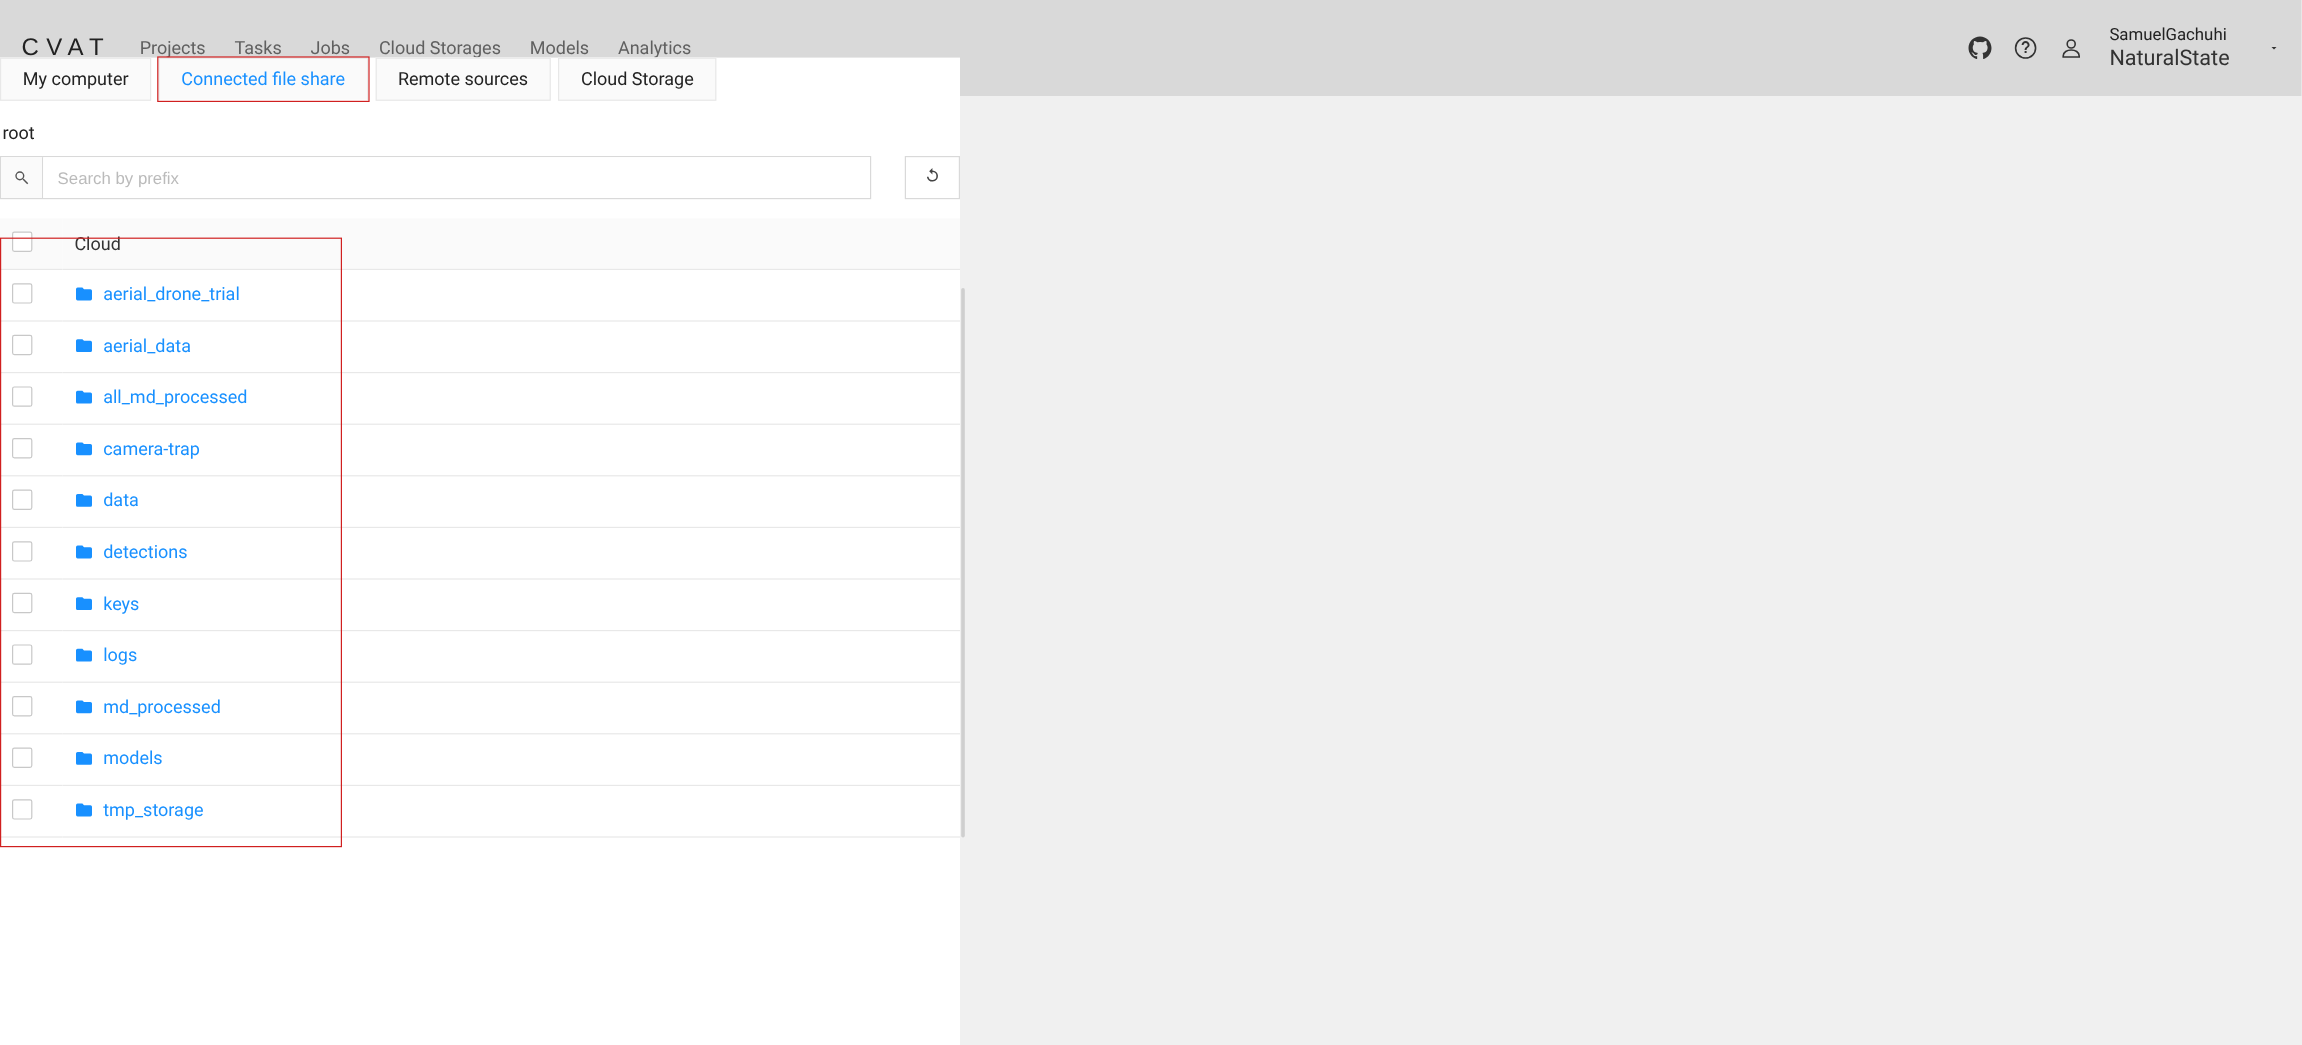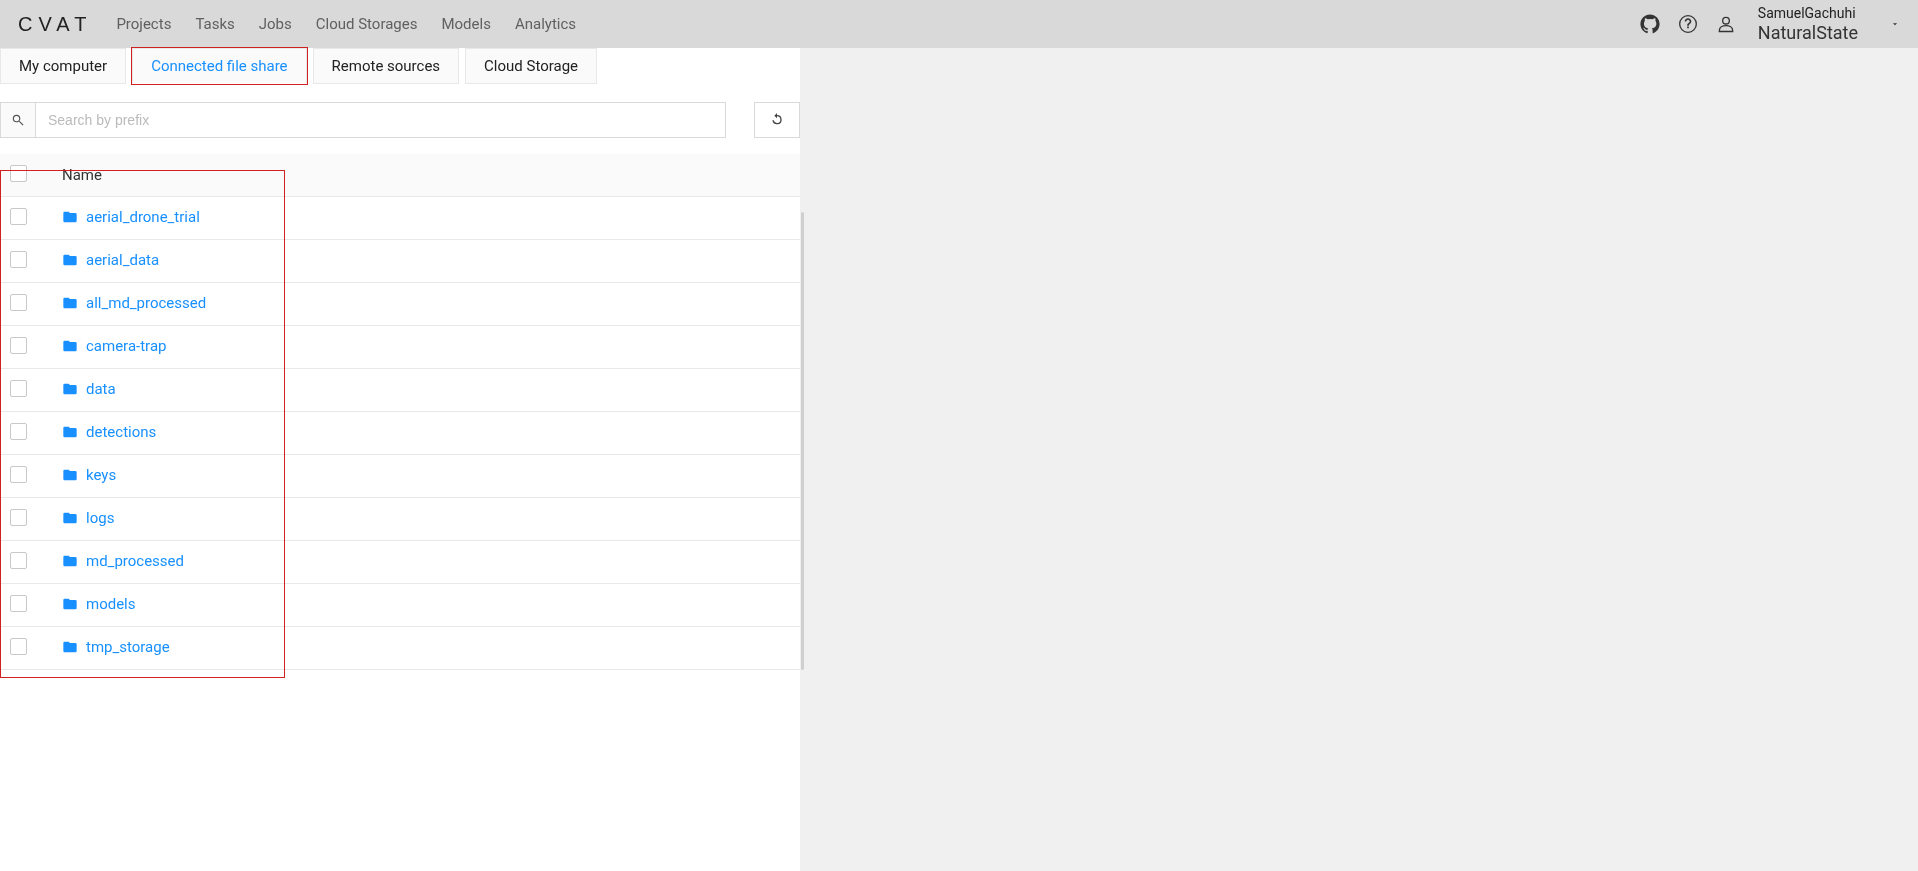--- a/index.html
+++ b/index.html
@@ -23,21 +23,21 @@
     color:var(--text);
     overflow:hidden;
   }
 
   
   .header{
     height:48px;
     background:var(--header-bg);
     display:flex;
     align-items:center;
-    padding:0 18px;
+    padding:16px 18px;
   }
   .logo{
     font-family: Arial, sans-serif;
     font-size:20px;
     font-weight:400;
     letter-spacing:6px;
     color:#222;
     margin-right:24px;
   }
   .nav{display:flex;gap:24px;}
@@ -203,20 +203,21 @@
   <div class="panel">
     <div class="panel-inner">
 
       <div class="tabs">
         <div class="tab">My computer</div>
         <div class="tab active highlight">Connected file share</div>
         <div class="tab">Remote sources</div>
         <div class="tab">Cloud Storage</div>
       </div>
 
+      <div class="breadcrumb">root</div>
 
       <div class="search-row">
         <div class="search-box">
           <div class="search-prepend">
             <svg width="14" height="14" viewBox="0 0 24 24">
                 <path fill="currentColor" d="M15.5 14h-.79l-.28-.27A6.47 6.47 0 0 0 16 9.5 6.5 6.5 0 1 0 9.5 16a6.47 6.47 0 0 0 4.23-1.57l.27.28v.79L20 21.5 21.5 20l-6-6zM9.5 14A4.5 4.5 0 1 1 14 9.5 4.5 4.5 0 0 1 9.5 14z"></path>
               </svg>
           </div>
           <input class="search-input" placeholder="Search by prefix" style="">
         </div>
@@ -227,21 +228,21 @@
               </svg>
           </span>
         </div>
       </div>
 
       <div class="table-wrap">
         <table class="table">
           <thead>
             <tr>
               <th class="col-check"><span class="checkbox"></span></th>
-              <th>Name</th>
+              <th>Cloud</th>
             </tr>
           </thead>
           <tbody id="file-rows">
               <tr>
                 <td class="col-check"><span class="checkbox"></span></td>
                 <td><span class="row-link">
                     <span class="folder-icon">
                       <svg width="16" height="16" viewBox="0 0 24 24">
                         <path fill="currentColor" d="M10 4H4a2 2 0 0 0-2 2v12a2 2 0 0 0 2 2h16a2 2 0 0 0 2-2V8a2 2 0 0 0-2-2h-8l-2-2z"></path>
                       </svg>

